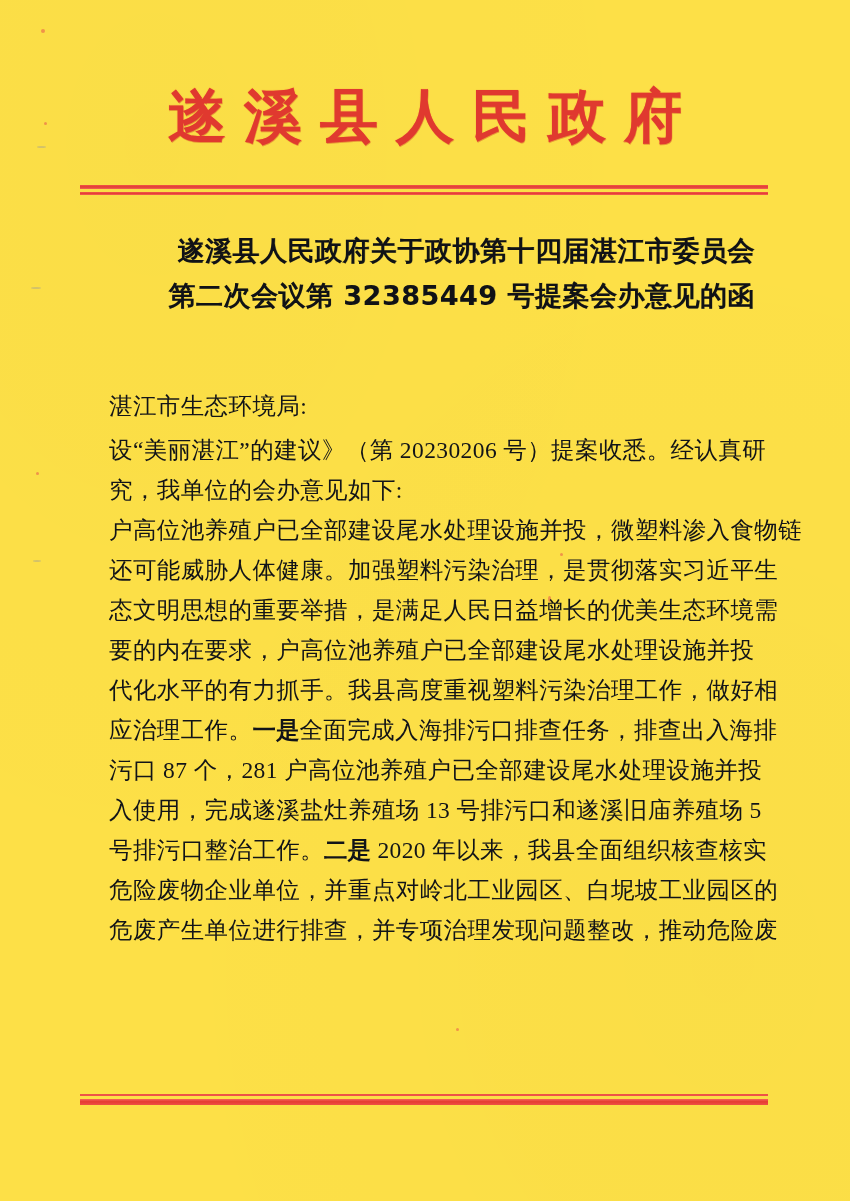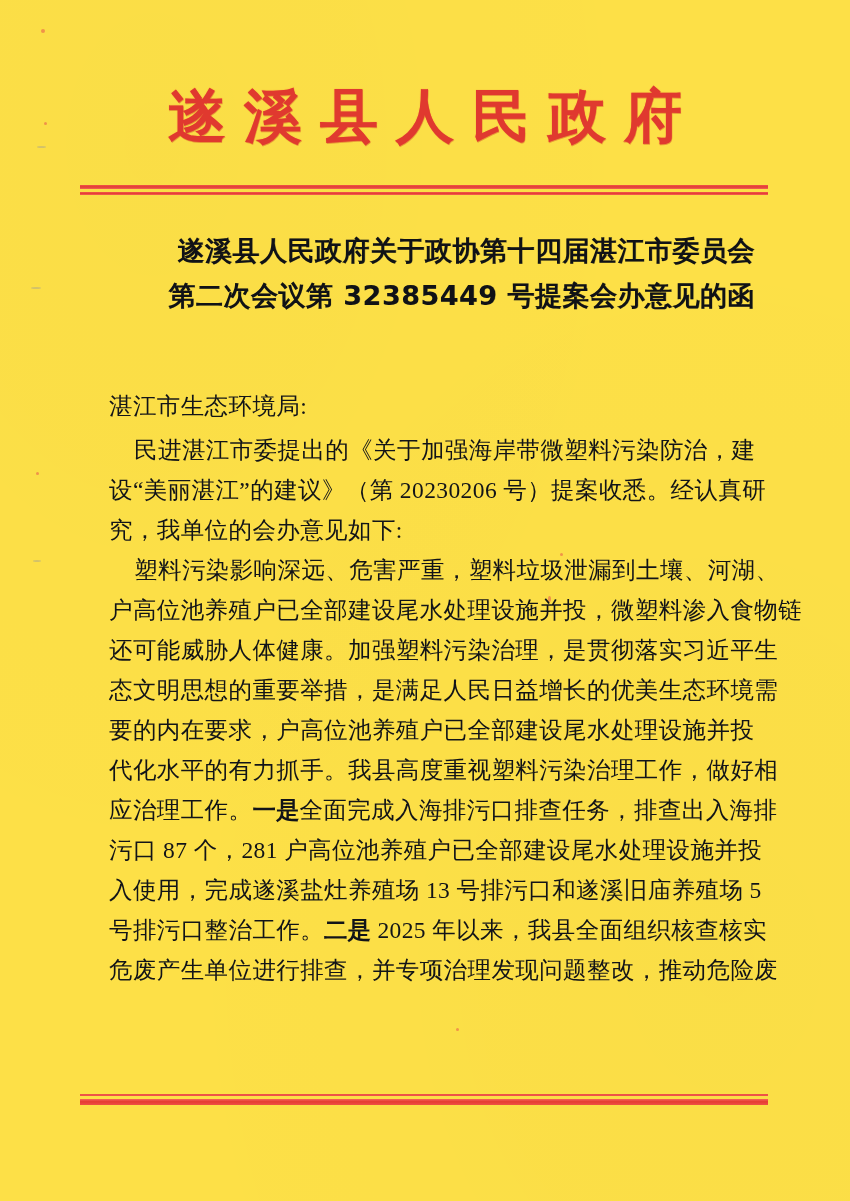--- a/index.html
+++ b/index.html
@@ -174,35 +174,34 @@
   </div>
 
   <div class="doc-title">
     <span class="tline">遂溪县人民政府关于政协第十四届湛江市委员会</span>
     <span class="tline">第二次会议第 32385449 号提案会办意见的函</span>
   </div>
 
   <div class="body-area">
     <span class="body-line salutation">湛江市生态环境局:</span>
     <div>
-        <span class="body-line">    民进湛江市委提出的《关于加强海岸带微塑料污染防治，建</span>
         <span class="body-line">设“美丽湛江”的建议》（第 20230206 号）提案收悉。经认真研</span>
         <span class="body-line">究，我单位的会办意见如下:</span>
-        <span class="body-line">    塑料污染影响深远、危害严重，塑料垃圾泄漏到土壤、河湖、</span>
         <span class="body-line">户高位池养殖户已全部建设尾水处理设施并投，微塑料渗入食物链</span>
         <span class="body-line">还可能威胁人体健康。加强塑料污染治理，是贯彻落实习近平生</span>
         <span class="body-line">态文明思想的重要举措，是满足人民日益增长的优美生态环境需</span>
         <span class="body-line">要的内在要求，户高位池养殖户已全部建设尾水处理设施并投</span>
         <span class="body-line">代化水平的有力抓手。我县高度重视塑料污染治理工作，做好相</span>
       </div>
     <div>
         <span class="body-line"><span>应治理工作。</span><span class="emph">一是</span><span>全面完成入海排污口排查任务，排查出入海排</span></span>
         <span class="body-line"><span>污口 87 个，281 户高位池养殖户已全部建设尾水处理设施并投</span></span>
         <span class="body-line"><span>入使用，完成遂溪盐灶养殖场 13 号排污口和遂溪旧庙养殖场 5</span></span>
-        <span class="body-line"><span>号排污口整治工作。</span><span class="emph">二是</span><span> 2025 年以来，我县全面组织核查核实</span></span>
+        <span class="body-line"><span>号排污口整治工作。</span><span class="emph">二是</span><span> 2020 年以来，我县全面组织核查核实</span></span>
+        <span class="body-line"><span>危险废物企业单位，并重点对岭北工业园区、白坭坡工业园区的</span></span>
         <span class="body-line"><span>危废产生单位进行排查，并专项治理发现问题整改，推动危险废</span></span>
       </div>
   </div>
 
   <div class="rule-bottom">
     <div class="r1"></div>
     <div class="r2"></div>
   </div>
 
 </div>

